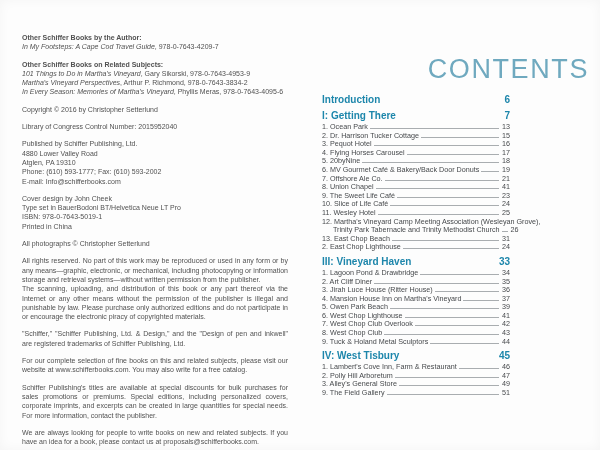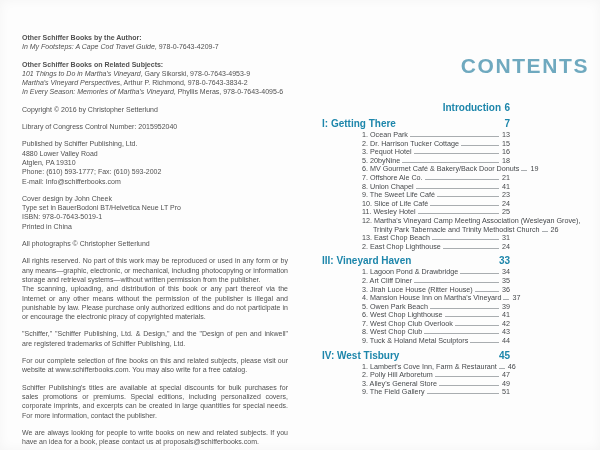--- a/index.html
+++ b/index.html
@@ -18,33 +18,33 @@
   .block{margin:0 0 8px 0;width:266px;}
   .block p{margin:0;}
   .b{font-weight:bold;}
   .i{font-style:italic;}
   .just p{text-align:justify;}
   .gap-lg{margin-top:6px;}
 
   
   .contents-title{
     position:absolute;top:54px;right:11px;margin:0;
-    font-size:21px;font-weight:700;letter-spacing:1.6px;
+    font-size:27px;font-weight:400;letter-spacing:1.6px;
     color:#6fa9bf;
   }
   .toc{position:absolute;left:22px;top:86px;width:188px;}
   .sec{
     display:flex;justify-content:space-between;align-items:baseline;
     color:#1d86ab;font-weight:bold;font-size:10px;line-height:12px;
     margin:4px 0 1px 0;
   }
-  .sec:first-child{margin-top:16px;justify-content:flex-end;}
+  .sec:first-child{margin-top:8px;}
   .entry{
     display:flex;align-items:baseline;
-    font-size:7.2px;line-height:8.6px;color:#46494c;margin-left:40px;
+    font-size:7.2px;line-height:8.6px;color:#46494c;
   }
   .entry .elabel{white-space:nowrap;}
   .entry.ind{padding-left:11px;}
   .lead{flex:1;border-bottom:0.8px solid #a9adb0;margin:0 2px 1.5px 2px;min-width:6px;}
   .pg{text-align:right;min-width:9px;white-space:nowrap;}
 </style>
 </head>
 <body>
 
 <div class="spread">
@@ -133,20 +133,25 @@
           <span class="elabel">2. Dr. Harrison Tucker Cottage</span>
           <span class="lead"></span>
           <span class="pg">15</span>
         </div>
         <div class="entry">
           <span class="elabel">3. Pequot Hotel</span>
           <span class="lead"></span>
           <span class="pg">16</span>
         </div>
         <div class="entry">
+          <span class="elabel">4. Flying Horses Carousel</span>
+          <span class="lead"></span>
+          <span class="pg">17</span>
+        </div>
+        <div class="entry">
           <span class="elabel">5. 20byNine</span>
           <span class="lead"></span>
           <span class="pg">18</span>
         </div>
         <div class="entry">
           <span class="elabel">6. MV Gourmet Café &amp; Bakery/Back Door Donuts</span>
           <span class="lead"></span>
           <span class="pg">19</span>
         </div>
         <div class="entry">

